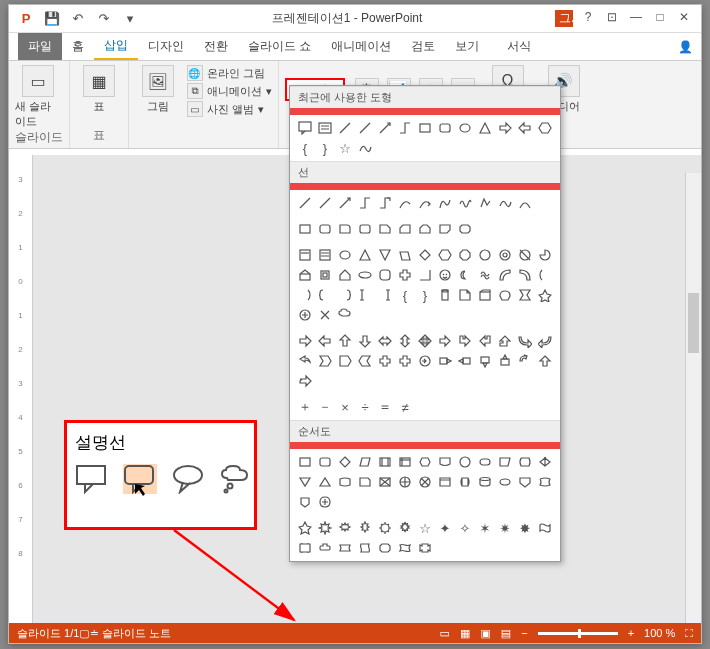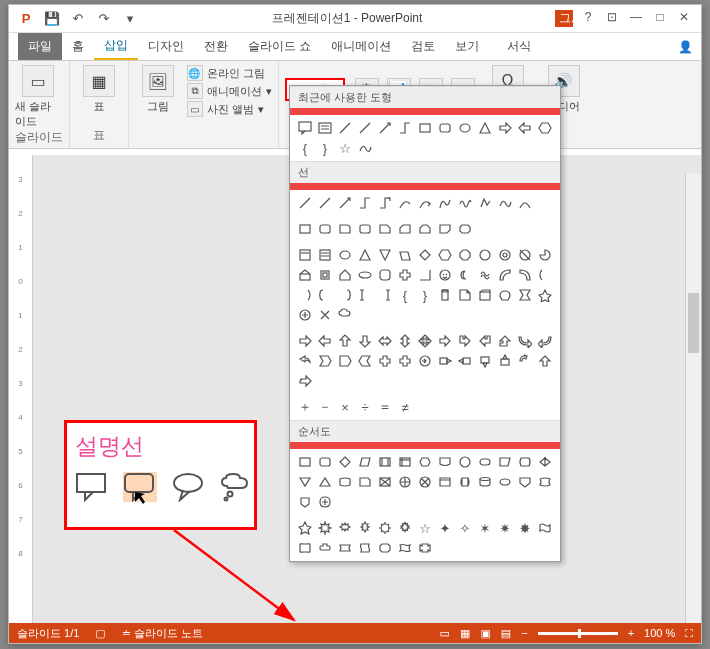--- a/index.html
+++ b/index.html
@@ -23,33 +23,33 @@
   .big-btn { width: 46px; display: flex; flex-direction: column; align-items: center; font-size: 11px; color:#444; gap:2px;}
   .big-icon { width: 32px; height: 32px; background:#eee; border:1px solid #ccc; display:flex; align-items:center; justify-content:center; font-size:16px;}
   .small-stack { display:flex; flex-direction:column; gap:2px; font-size:11px; color:#444;}
   .small-item { display:flex; align-items:center; gap:4px; white-space:nowrap;}
   .small-ic { width:16px; height:16px; background:#eee; border:1px solid #ccc; display:inline-flex; align-items:center; justify-content:center; font-size:10px;}
   .shapes-btn { border:2px solid red; padding:2px 6px; font-size:11px; display:flex; align-items:center; gap:4px; background:#fff; }
   .workspace { position:absolute; top:150px; left:0; right:0; bottom:20px; background:#e6e6e6; display:flex; }
   .ruler-v { width:24px; background:#fff; border-right:1px solid #ccc; font-size:8px; color:#888; display:flex; flex-direction:column; align-items:center; padding-top:20px; gap:25px;}
   .ruler-h { position:absolute; top:150px; left:24px; right:0; height:18px; background:#fff; border-bottom:1px solid #ccc;}
   .slide-area { flex:1; background:#e6e6e6; position:relative; }
-  .statusbar { position:absolute; bottom:0; left:0; right:0; height:20px; background:#d34614; color:#fff; font-size:11px; display:flex; align-items:center; padding:0 8px; gap:16px;}
+  .statusbar { position:absolute; bottom:0; left:0; right:0; height:20px; background:#d34614; color:#fff; font-size:11px; display:flex; align-items:center; padding:0 8px; }
   .statusbar .right { margin-left:auto; display:flex; gap:10px; align-items:center;}
   .zoom-slider { width:80px; height:3px; background:#fff; position:relative;}
   .zoom-slider::after{content:"";position:absolute;left:50%;top:-3px;width:3px;height:9px;background:#fff;}
   
   .shapes-dd { position:absolute; top:80px; left:280px; width:272px; background:#fff; border:1px solid #999; box-shadow:2px 2px 6px rgba(0,0,0,.3); z-index:50; }
   .dd-section-head { background:#eee; padding:3px 8px; font-size:11px; color:#555; border-top:1px solid #ddd; border-bottom:7px solid #ef4444;}
   .shape-grid { display:flex; flex-wrap:wrap; padding:4px 6px; gap:2px;}
   .shape-cell { width:18px; height:18px; display:flex; align-items:center; justify-content:center; font-size:13px; color:#555; cursor:pointer;}
   .shape-cell svg { stroke:#555; fill:none; stroke-width:1.2;}
   
   .zoom-panel { position:absolute; left:55px; top:415px; width:193px; height:110px; background:#fff; border:3px solid red; z-index:40; padding:8px;}
-  .zoom-panel-title { font-size:23px; color:#ec4899; margin-bottom:10px;}
+  .zoom-panel-title { font-size:17px; color:#000000; margin-bottom:10px;}
   .zoom-shapes { display:flex; gap:14px; align-items:center;}
   .zoom-shape { width:34px; height:30px; position:relative;}
   .zoom-shape.selected { background:#ffd8b8; }
   .arrow-line { position:absolute; z-index:45; pointer-events:none;}
   .scrollbar-v { position:absolute; right:0; top:168px; bottom:20px; width:16px; background:#f0f0f0; border-left:1px solid #ccc;}
   .scrollbar-v .thumb { position:absolute; left:2px; right:2px; top:120px; height:60px; background:#c8c8c8;}
 </style>
 </head>
 <body>
 

